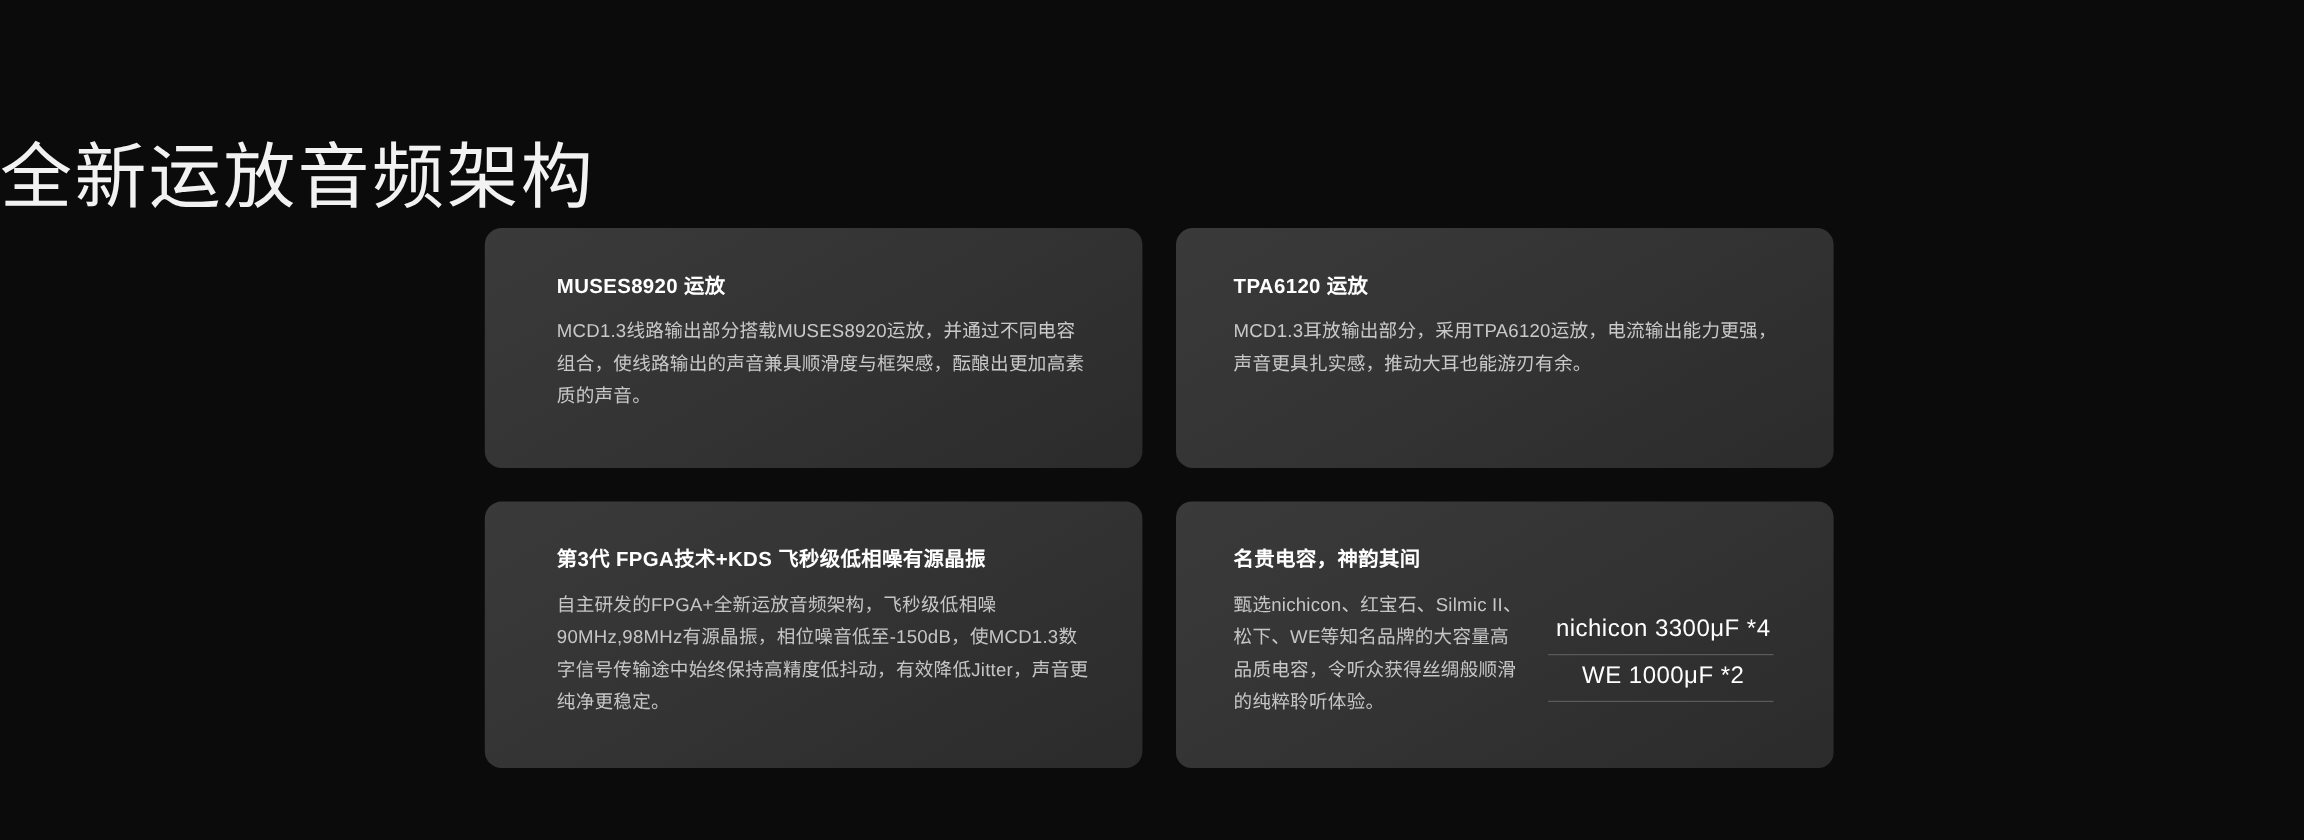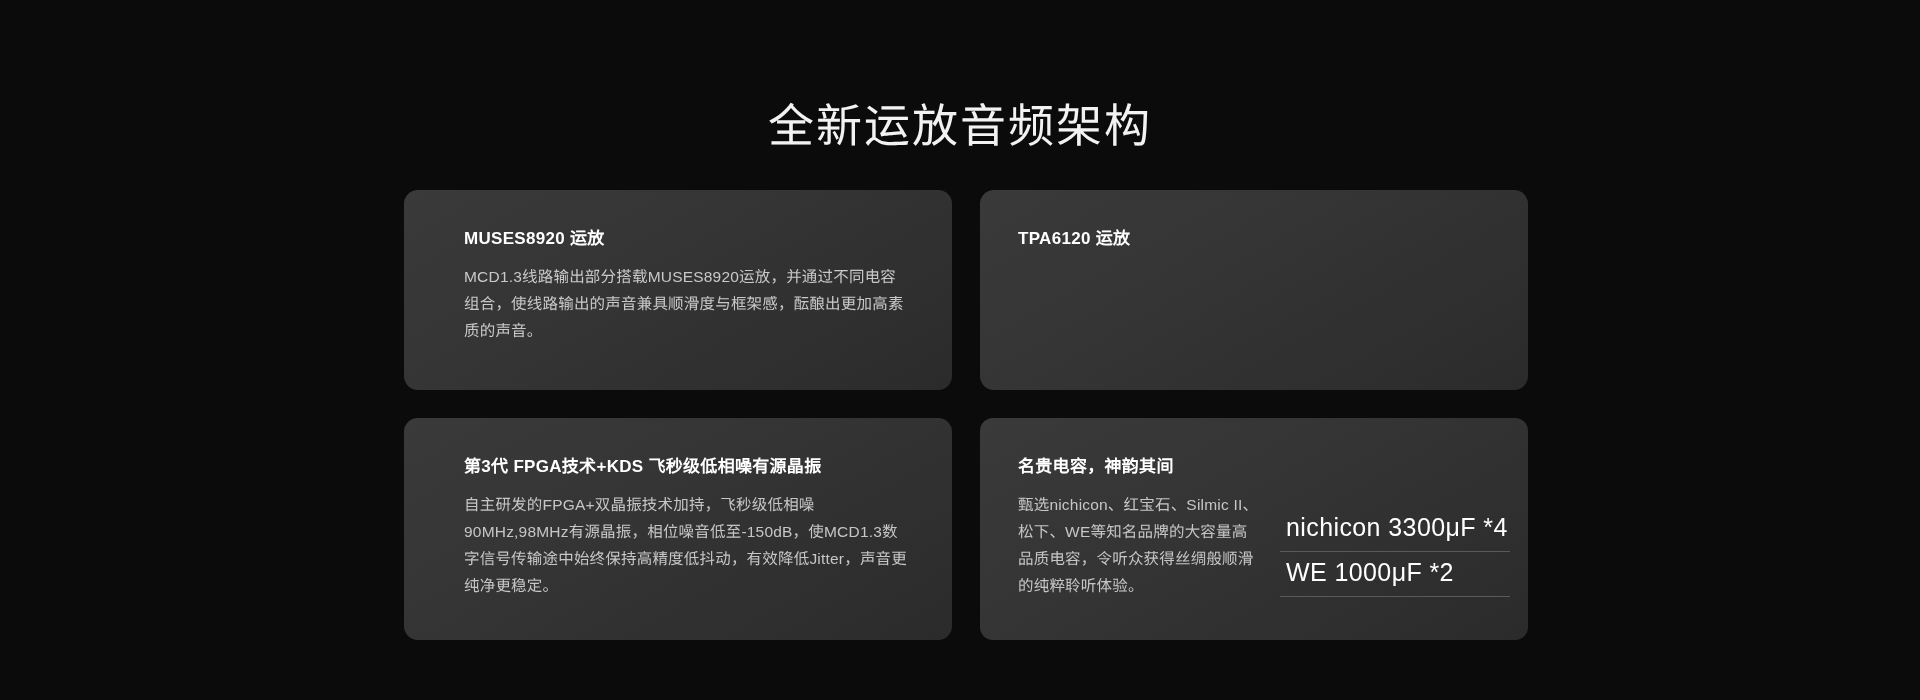--- a/index.html
+++ b/index.html
@@ -18,22 +18,21 @@
   .page {
     position: absolute;
     inset: 0;
     background: #0b0b0b;
   }
   .page-title {
     position: absolute;
     top: 58px;
     left: 0;
     width: 100%;
-    text-align: center;
-    font-size: 46px;
+    font-size: 60px;
     font-weight: 400;
     letter-spacing: 2px;
     color: #f2f2f2;
   }
   .cards {
     position: absolute;
     left: 404px;
     top: 190px;
     width: 1112px;
     display: grid;
@@ -45,21 +44,21 @@
   }
   .card {
     background: linear-gradient(150deg, #3a3a3a 0%, #343434 45%, #2b2b2b 100%);
     border-radius: 14px;
     box-sizing: border-box;
     padding: 34px 44px 30px 60px;
     position: relative;
     overflow: hidden;
   }
   .card.right {
-    padding-left: 38px;
+    padding-left: 48px;
   }
   .card-title {
     font-size: 17px;
     font-weight: 700;
     color: #ffffff;
     margin: 0 0 14px 0;
     letter-spacing: 0.3px;
   }
   .card-body {
     font-size: 15.5px;
@@ -83,26 +82,27 @@
   .card-4 .cap-text {
     width: 244px;
     flex: 0 0 244px;
   }
   .cap-list {
     flex: 1;
     padding-top: 16px;
     padding-right: 6px;
   }
   .cap-item {
-    font-size: 25px;
+    font-size: 20px;
     color: #ffffff;
     padding: 6px 2px 9px 6px;
     border-bottom: 1px solid #5a5a5a;
     letter-spacing: 0.4px;
     white-space: nowrap;
+    text-align: center;
   }
   .cap-item.bold {
     font-weight: 700;
   }
   .cap-item:last-child {
     border-bottom: 1px solid #5a5a5a;
   }
 </style>
 </head>
 <body>
@@ -113,25 +113,26 @@
 
   <div class="cards">
 
     <div class="card card-1">
       <div class="card-title">MUSES8920 运放</div>
       <p class="card-body">MCD1.3线路输出部分搭载MUSES8920运放，并通过不同电容组合，使线路输出的声音兼具顺滑度与框架感，酝酿出更加高素质的声音。</p>
     </div>
 
     <div class="card card-2 right">
       <div class="card-title">TPA6120 运放</div>
+      <p class="card-body">MCD1.3耳放输出部分，采用TPA6120运放，电流输出能力更强，声音更具扎实感，推动大耳也能游刃有余。</p>
     </div>
 
     <div class="card card-3">
       <div class="card-title">第3代 FPGA技术+KDS 飞秒级低相噪有源晶振</div>
-      <p class="card-body">自主研发的FPGA+双晶振技术加持，飞秒级低相噪90MHz,98MHz有源晶振，相位噪音低至-150dB，使MCD1.3数字信号传输途中始终保持高精度低抖动，有效降低Jitter，声音更纯净更稳定。</p>
+      <p class="card-body">自主研发的FPGA+全新运放音频架构，飞秒级低相噪90MHz,98MHz有源晶振，相位噪音低至-150dB，使MCD1.3数字信号传输途中始终保持高精度低抖动，有效降低Jitter，声音更纯净更稳定。</p>
     </div>
 
     <div class="card card-4 right">
       <div class="card-title">名贵电容，神韵其间</div>
       <div class="cap-layout">
         <p class="card-body cap-text">甄选nichicon、红宝石、Silmic II、松下、WE等知名品牌的大容量高品质电容，令听众获得丝绸般顺滑的纯粹聆听体验。</p>
         <div class="cap-list">
           <div class="cap-item">nichicon 3300μF *4</div>
           <div class="cap-item">WE 1000μF *2</div>
         </div>

